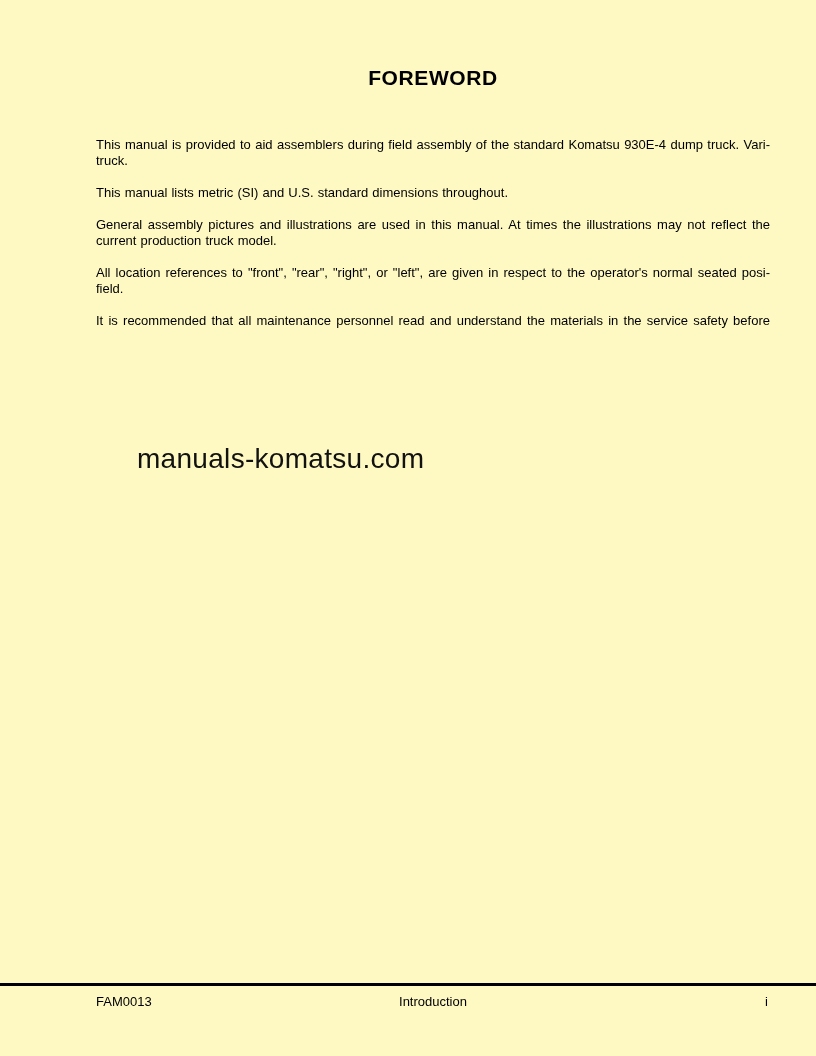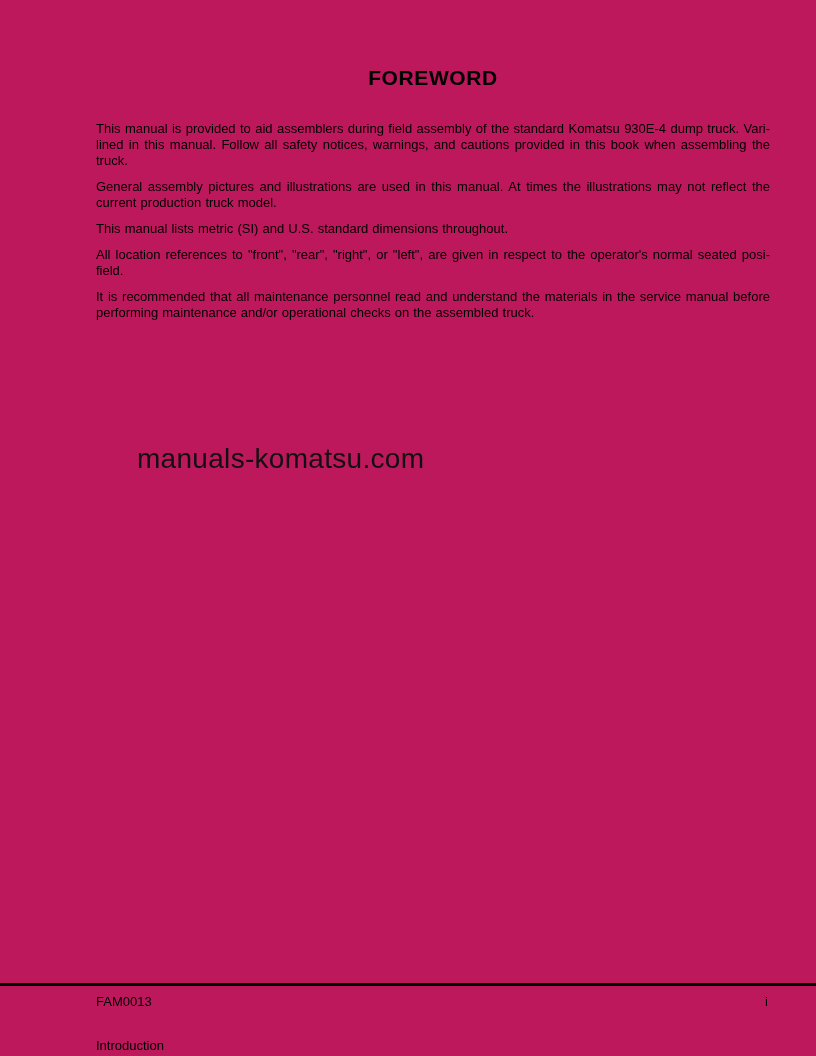--- a/index.html
+++ b/index.html
@@ -4,21 +4,21 @@
 <style>
   html, body {
     margin: 0;
     padding: 0;
     background: #ffffff;
   }
   .page {
     position: relative;
     width: 816px;
     height: 1056px;
-    background: #be185d;
+    background: #fef9c3;
     color: #000000;
     font-family: "Liberation Sans", sans-serif;
     overflow: hidden;
   }
   .doc-title {
     position: absolute;
     left: 96px;
     top: 66px;
     width: 674px;
     text-align: center;
@@ -29,21 +29,21 @@
   .body-copy {
     position: absolute;
     left: 96px;
     top: 121px;
     width: 674px;
     font-size: 13px;
     line-height: 16px;
     word-spacing: 0.5px;
   }
   .para {
-    margin: 0 0 10px 0;
+    margin: 16px 0 10px 0;
   }
   .pline {
     text-align: justify;
     text-align-last: justify;
   }
   .pline.last {
     text-align: center;
     text-align-last: left;
   }
   .watermark {
@@ -75,56 +75,53 @@
   .footer .f-left {
     position: absolute;
     left: 0;
     top: 0;
   }
   .footer .f-center {
     position: absolute;
     left: 0;
     top: 0;
     width: 100%;
-    text-align: left;
-    margin-top: 44px;
+    text-align: center;
   }
   .footer .f-right {
     position: absolute;
     right: 2px;
     top: 0;
   }
 </style>
 </head>
 <body>
 
 <div class="page">
 
   <div class="doc-title">FOREWORD</div>
 
   <div class="body-copy">
       <div class="para">
         <div class="pline">This manual is provided to aid assemblers during field assembly of the standard Komatsu 930E-4 dump truck. Vari-</div>
-        <div class="pline">lined in this manual. Follow all safety notices, warnings, and cautions provided in this book when assembling the</div>
         <div class="pline last">truck.</div>
+      </div>
+      <div class="para">
+        <div class="pline last">This manual lists metric (SI) and U.S. standard dimensions throughout.</div>
       </div>
       <div class="para">
         <div class="pline">General assembly pictures and illustrations are used in this manual. At times the illustrations may not reflect the</div>
         <div class="pline last">current production truck model.</div>
       </div>
       <div class="para">
-        <div class="pline last">This manual lists metric (SI) and U.S. standard dimensions throughout.</div>
-      </div>
-      <div class="para">
         <div class="pline">All location references to "front", "rear", "right", or "left", are given in respect to the operator's normal seated posi-</div>
         <div class="pline last">field.</div>
       </div>
       <div class="para">
-        <div class="pline">It is recommended that all maintenance personnel read and understand the materials in the service manual before</div>
-        <div class="pline last">performing maintenance and/or operational checks on the assembled truck.</div>
+        <div class="pline">It is recommended that all maintenance personnel read and understand the materials in the service safety before</div>
       </div>
     </div>
 
   <div class="watermark">manuals-komatsu.com</div>
 
   <div class="footer-rule"></div>
 
   <div class="footer">
     <span class="f-left">FAM0013</span>
     <span class="f-center">Introduction</span>

